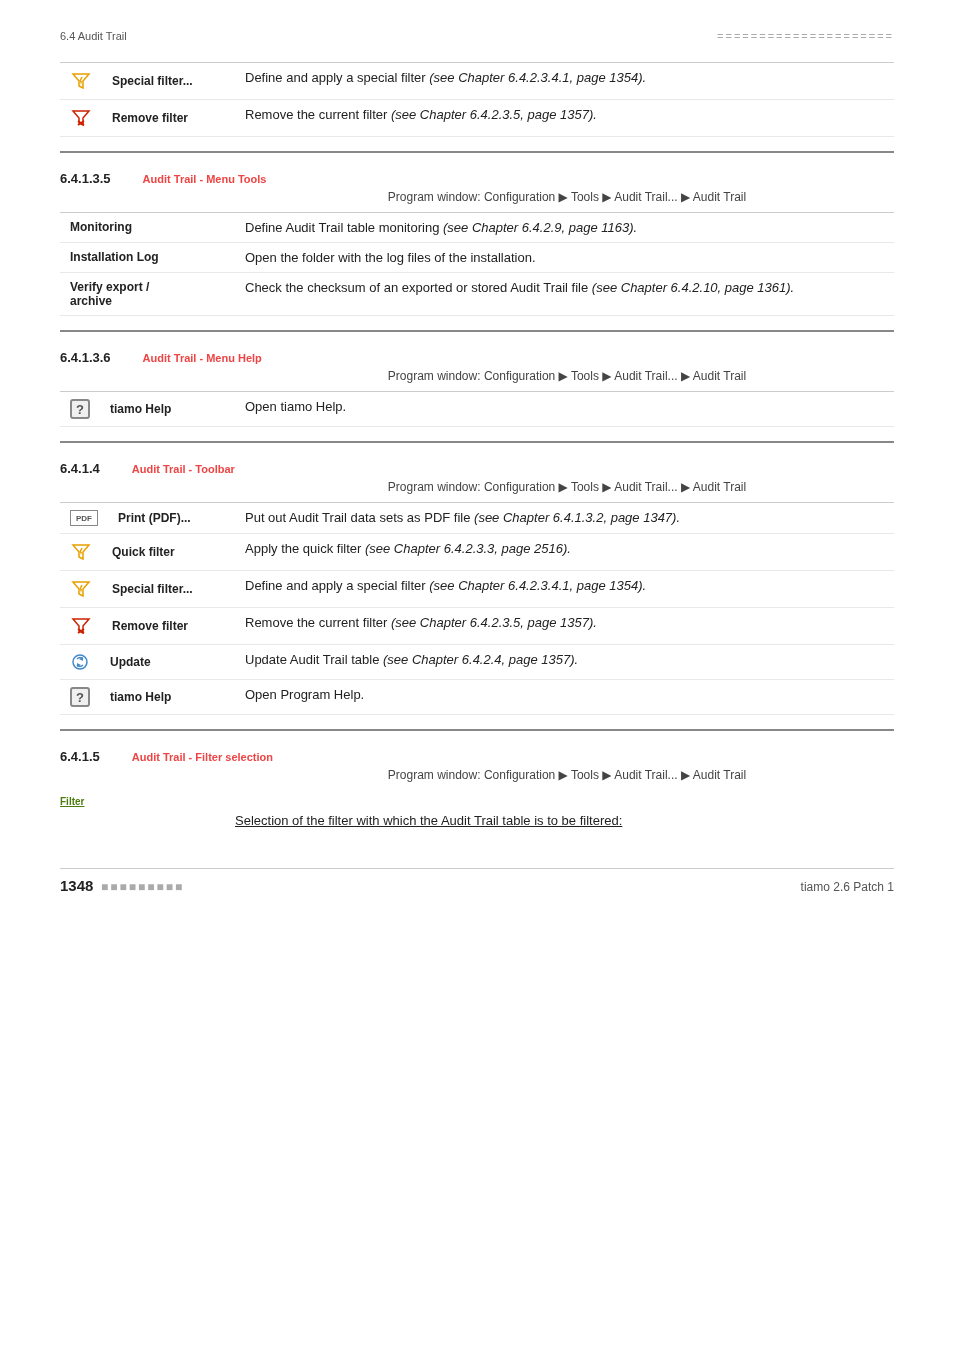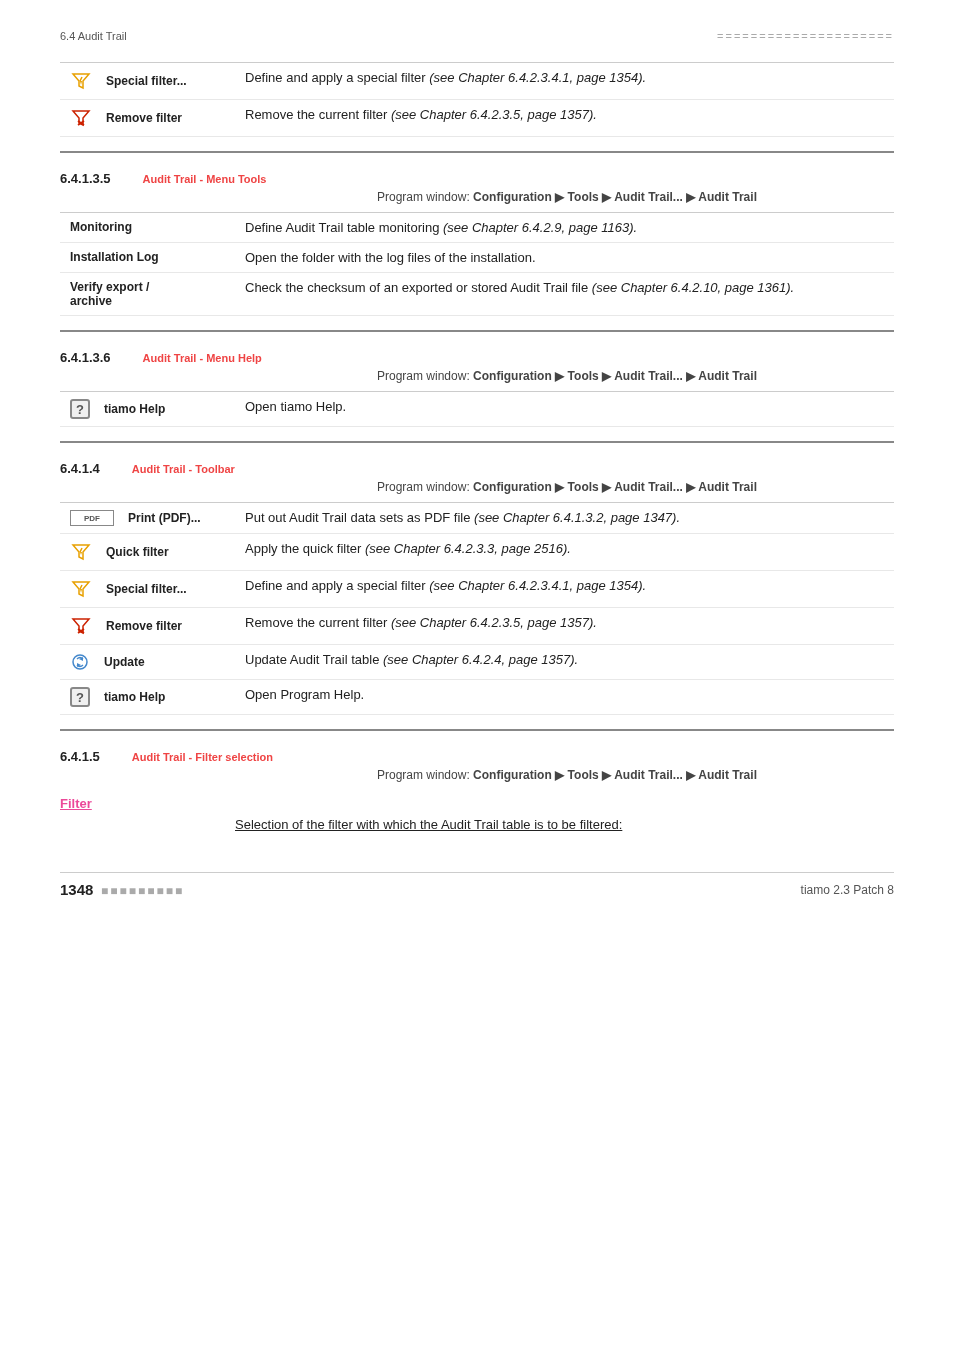--- a/index.html
+++ b/index.html
@@ -50,21 +50,21 @@
 
     .program-window {
       text-align: center;
       font-size: 12px;
       color: #444;
       margin-bottom: 8px;
       margin-top: 2px;
       padding-left: 180px;
     }
     .program-window b {
-      font-weight: bold;
+      font-weight: normal;
     }
 
     
     .menu-table {
       width: 100%;
       border-collapse: collapse;
       margin-bottom: 10px;
       border-top: 1px solid #ccc;
     }
     .menu-table td {
@@ -76,21 +76,21 @@
     .menu-table td:first-child {
       width: 175px;
       font-weight: bold;
       font-size: 12px;
       padding-right: 14px;
       white-space: nowrap;
     }
     .menu-table .icon-cell {
       display: flex;
       align-items: center;
-      gap: 14px;
+      gap: 20px;
       font-weight: bold;
       font-size: 12px;
     }
     .menu-table td:last-child {
       font-weight: normal;
     }
 
     
     .icon {
       width: 22px;
@@ -118,21 +118,21 @@
 
     
     .icon-pdf {
       border: 1px solid #888;
       font-size: 8px;
       font-weight: bold;
       color: #555;
       padding: 1px 2px;
       background: #fff;
       font-family: Arial;
-      width: 44px;
+      width: 28px;
       height: 16px;
       display: inline-flex;
       align-items: center;
       justify-content: center;
     }
 
     
     .icon-help {
       width: 20px;
       height: 20px;
@@ -170,32 +170,32 @@
     
     .section-rule {
       border: none;
       border-top: 2px solid #888;
       margin: 14px 0 6px 0;
     }
 
     
     .filter-heading {
       font-weight: bold;
-      font-size: 13px;
-      color: #ec4899;
+      font-size: 10px;
+      color: #4d7c0f;
       margin-top: 14px;
       margin-bottom: 6px;
       text-decoration: underline;
     }
 
     
     .page-footer {
       display: flex;
       justify-content: space-between;
-      align-items: center;
+      align-items: flex-end;
       margin-top: 40px;
       border-top: 1px solid #ccc;
       padding-top: 8px;
     }
     .page-number {
       font-weight: bold;
       font-size: 15px;
     }
     .page-number-dots {
       letter-spacing: 2px;
@@ -408,14 +408,14 @@
 </div>
 
 <div class="filter-heading">Filter</div>
 <div style="padding-left: 175px; font-size:13px; margin-top:4px;text-decoration:underline;">Selection of the filter with which the Audit Trail table is to be filtered:</div>
 
 <div class="page-footer">
   <div>
     <span class="page-number">1348</span>
     <span class="page-number-dots">■■■■■■■■■</span>
   </div>
-  <div class="product-name">tiamo 2.3 Patch 8</div>
+  <div class="product-name">tiamo 2.6 Patch 1</div>
 </div>
 
 </body></html>

